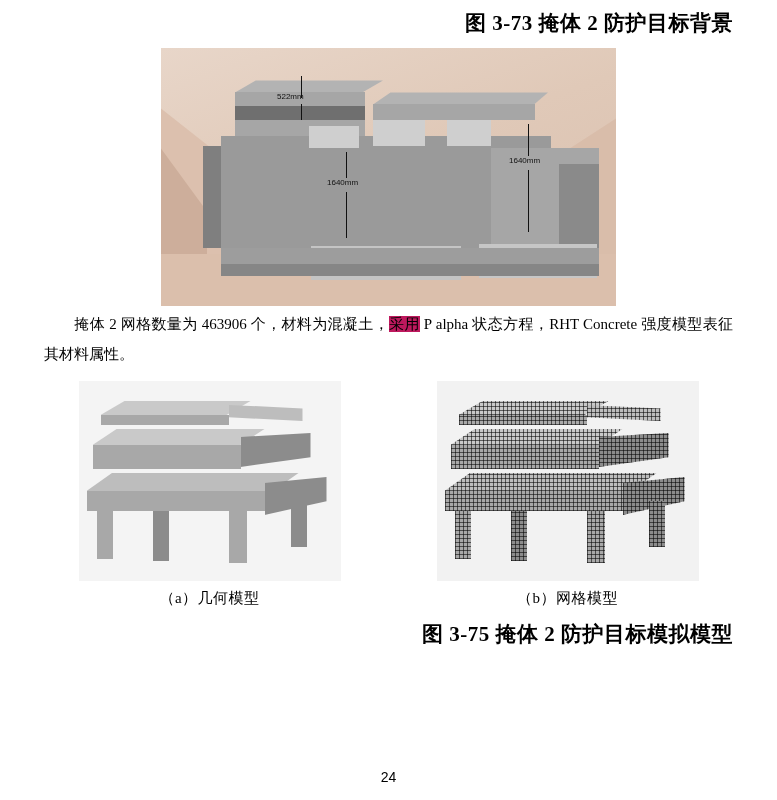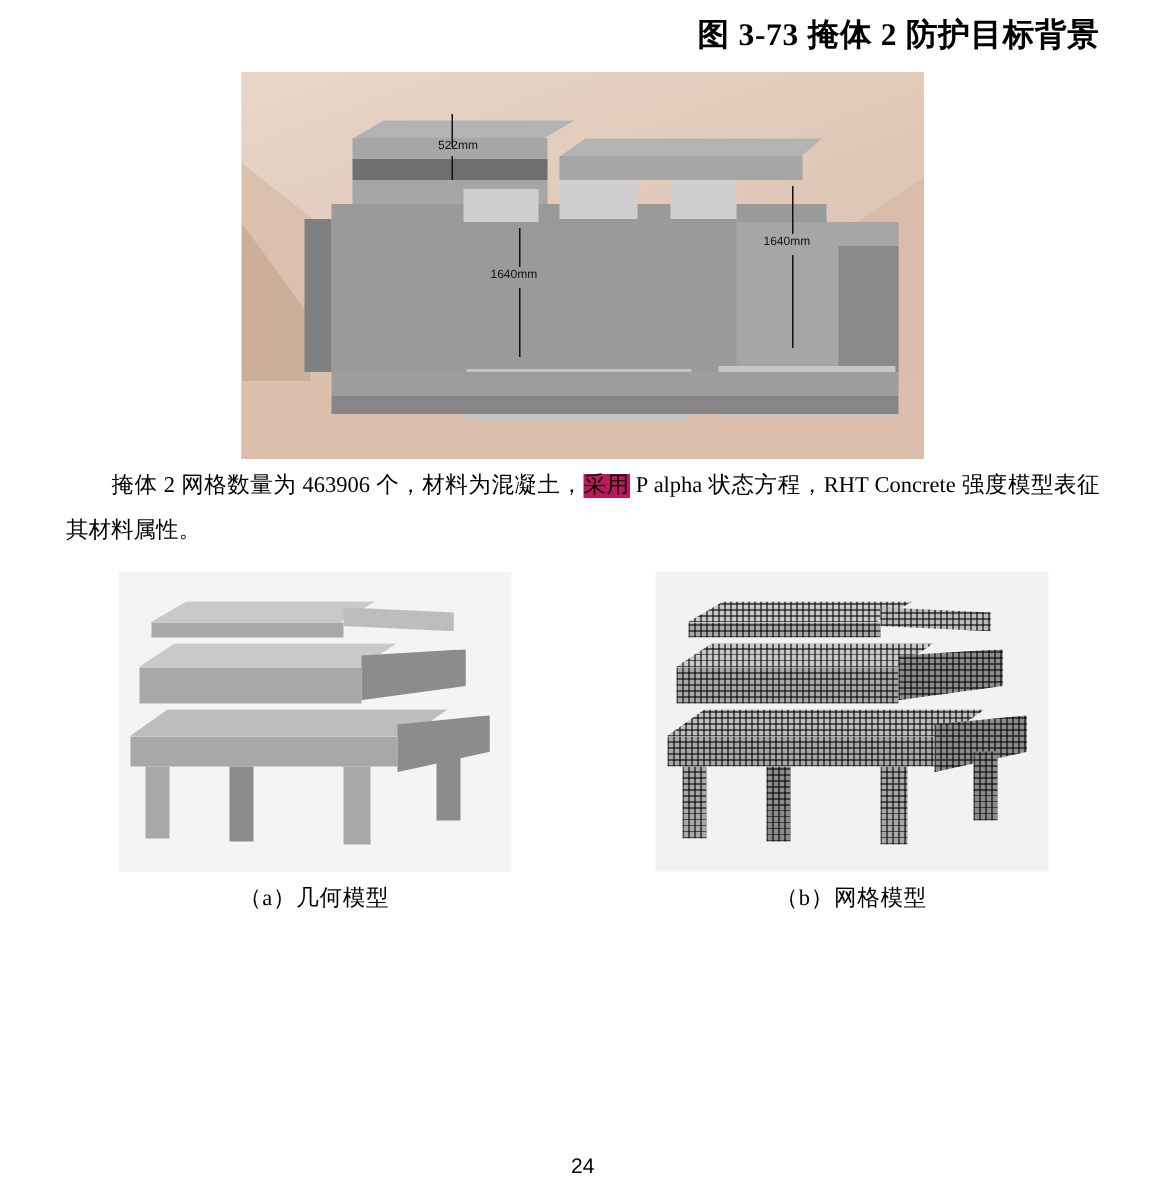--- a/index.html
+++ b/index.html
@@ -163,21 +163,21 @@
 
     <div class="concrete mid" style="left:330px;top:100px;width:108px;height:100px;"></div>
     <div class="concrete dark" style="left:398px;top:116px;width:40px;height:84px;background:#8a8a8a;"></div>
 
     <div class="concrete light" style="left:150px;top:198px;width:150px;height:34px;background:#c4c4c4;"></div>
     <div class="concrete light" style="left:318px;top:196px;width:118px;height:34px;background:#c6c6c6;"></div>
     <div class="concrete" style="left:60px;top:200px;width:378px;height:16px;background:#9d9d9d;"></div>
     <div class="concrete dark" style="left:60px;top:216px;width:378px;height:12px;background:#868686;"></div>
 
     <div class="arrowline" style="left:140px;top:28px;height:22px;"></div>
-    <div class="dimtext" style="left:131px;top:44px;">522mm</div>
+    <div class="dimtext" style="left:116px;top:44px;">522mm</div>
     <div class="arrowline" style="left:140px;top:56px;height:16px;"></div>
 
     <div class="arrowline" style="left:185px;top:104px;height:26px;"></div>
     <div class="dimtext" style="left:166px;top:130px;">1640mm</div>
     <div class="arrowline" style="left:185px;top:144px;height:46px;"></div>
 
     <div class="arrowline" style="left:367px;top:76px;height:32px;"></div>
     <div class="dimtext" style="left:348px;top:108px;">1640mm</div>
     <div class="arrowline" style="left:367px;top:122px;height:62px;"></div>
   </div>
@@ -251,15 +251,16 @@
           <div class="mesh-overlay"></div>
         </div>
     </div>
   </div>
 
   <div class="subcaps">
     <div class="sub-caption">（a）几何模型</div>
     <div class="sub-caption">（b）网格模型</div>
   </div>
 
+  <div class="fig-caption caption-75">图 3-75 掩体 2 防护目标模拟模型</div>
 
   <div class="page-number">24</div>
 </div>
 
 </body></html>

